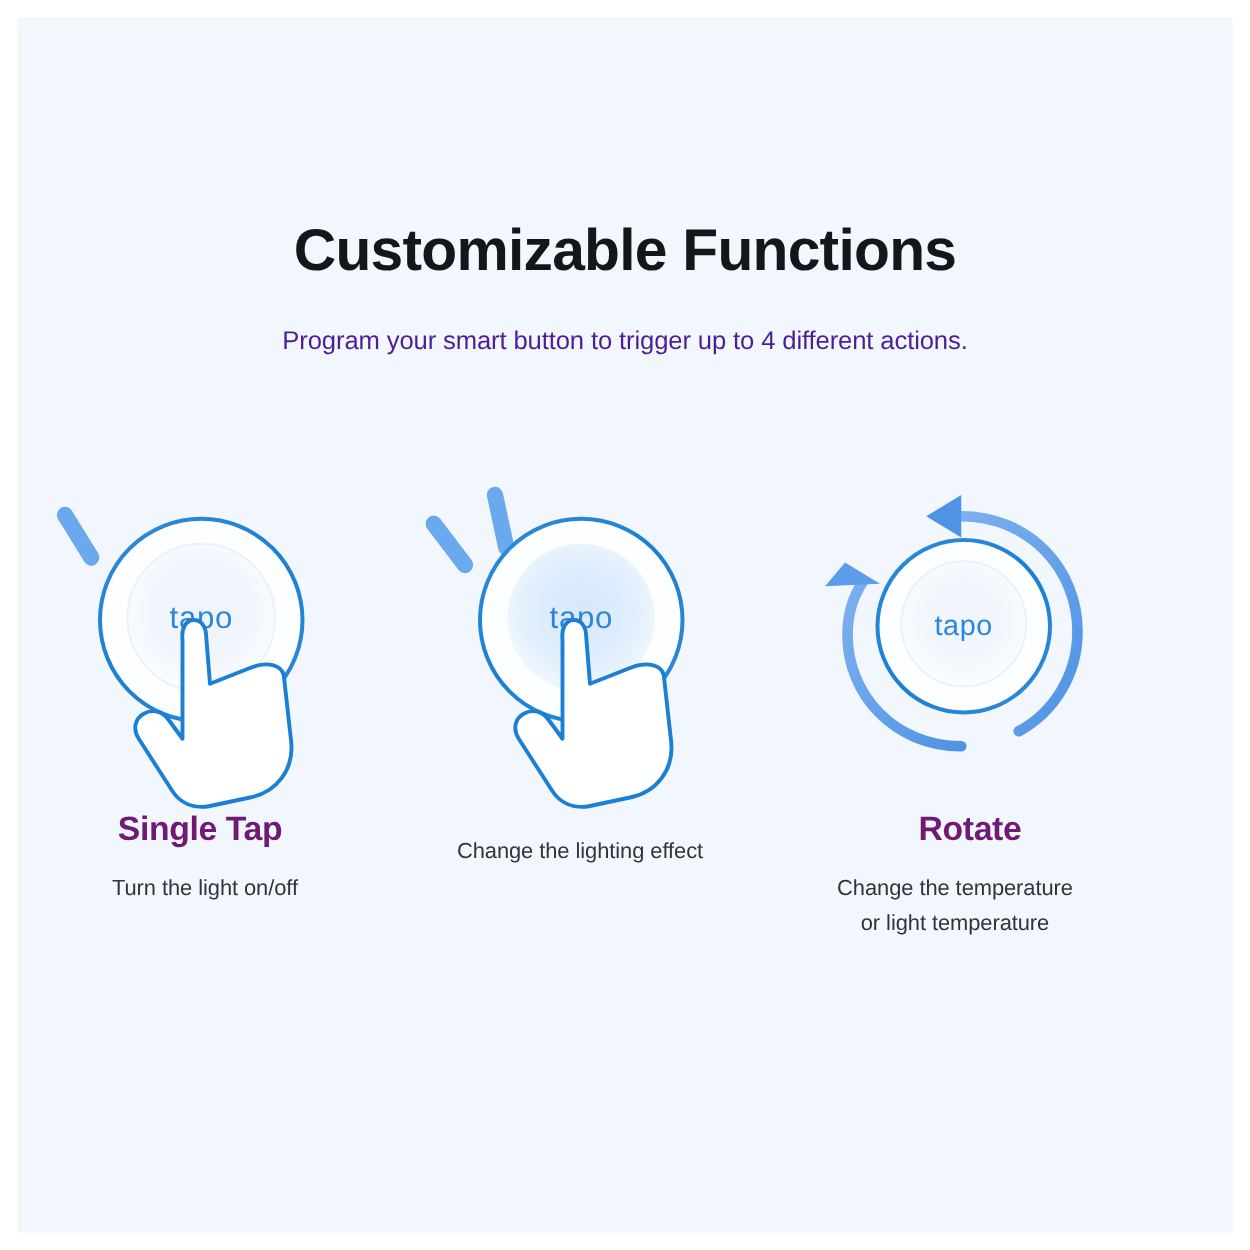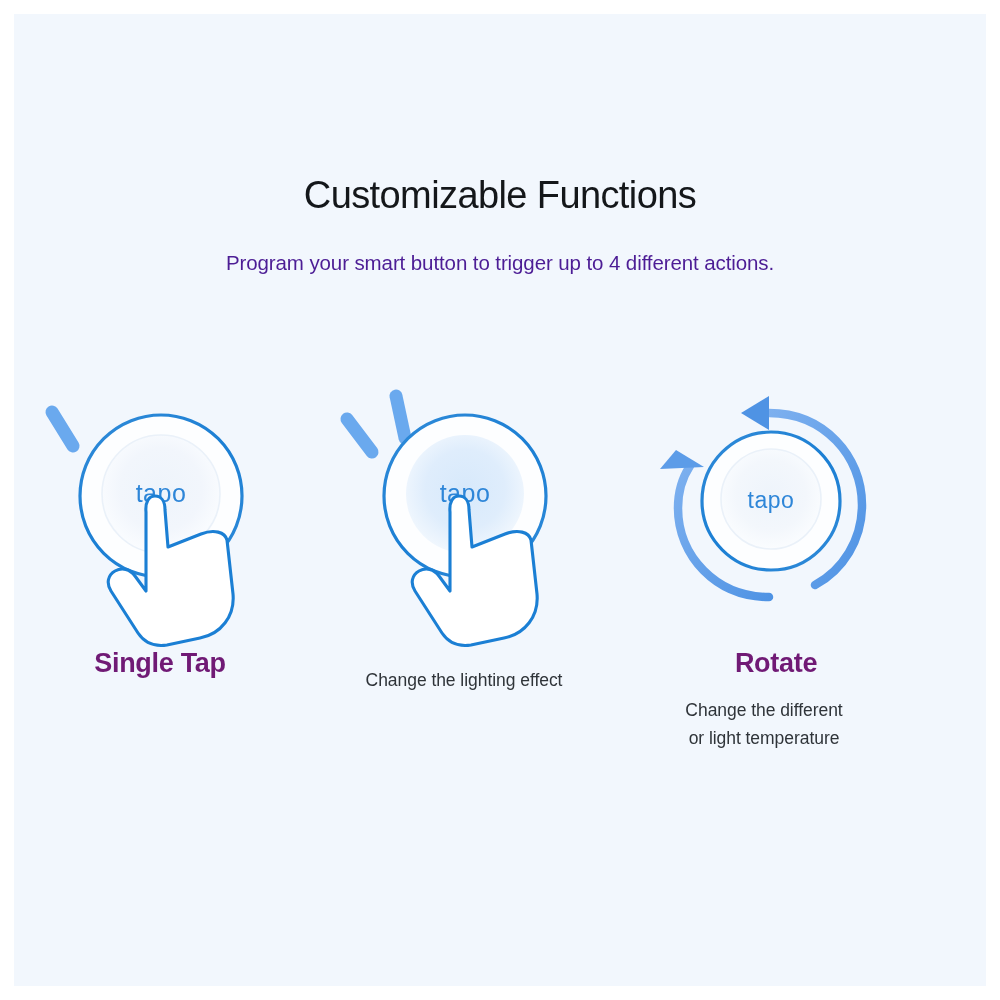--- a/index.html
+++ b/index.html
@@ -35,22 +35,22 @@
   .header-block {
     position: absolute;
     left: 0;
     top: 160px;
     width: 972px;
     text-align: center;
   }
 
   .page-title {
     margin: 0;
-    font-size: 38px;
-    font-weight: 400;
+    font-size: 47px;
+    font-weight: 700;
     letter-spacing: -0.6px;
     color: #14171a;
     line-height: 1.12;
   }
 
   .page-subtitle {
     margin: 0;
     padding-top: 34px;
     font-size: 20.5px;
     font-weight: 400;
@@ -169,20 +169,21 @@
                      L139,261
                      C126,263 116,258 110,249
                      L83,207
                      C78,199 80,191 87,187
                      C94,183 102,185 107,192
                      L118,207 Z" fill="#ffffff" stroke="#1b7fd4" stroke-width="3.1" stroke-linejoin="round" stroke-linecap="round"></path>
           </svg>
         </div>
 
         <h3 class="card-heading">Single Tap</h3>
+        <p class="card-caption">Turn the light on/off</p>
       </div>
 
       <div class="feature-card card-2">
         <div class="card-art">
           <svg viewBox="0 0 260 265" xmlns="http://www.w3.org/2000/svg">
             <defs>
               <radialGradient id="innerGlow2" cx="50%" cy="46%" r="58%">
                 <stop offset="0%" stop-color="#d7e9fb"></stop>
                 <stop offset="58%" stop-color="#dfedfc"></stop>
                 <stop offset="100%" stop-color="#f4f9fe"></stop>
@@ -260,20 +261,20 @@
             <circle cx="133" cy="113" r="69" fill="#fdfeff" stroke="url(#ringGrad3)" stroke-width="3.2"></circle>
             <circle cx="133" cy="111" r="50" fill="url(#innerGlow3)"></circle>
             <circle cx="133" cy="111" r="50" fill="none" stroke="#eaf1f9" stroke-width="1.6"></circle>
 
             <text x="133" y="120" text-anchor="middle" font-family="'Liberation Sans', sans-serif" font-size="23" font-weight="400" letter-spacing="0.5" fill="#2e86d8">tapo</text>
           </svg>
         </div>
 
         <h3 class="card-heading">Rotate</h3>
         <p class="card-caption">
-          <span>Change the different</span><br>
+          <span>Change the temperature</span><br>
           <span>or light temperature</span>
         </p>
       </div>
 
     </div>
   </div>
 </div>
 
 </body></html>

